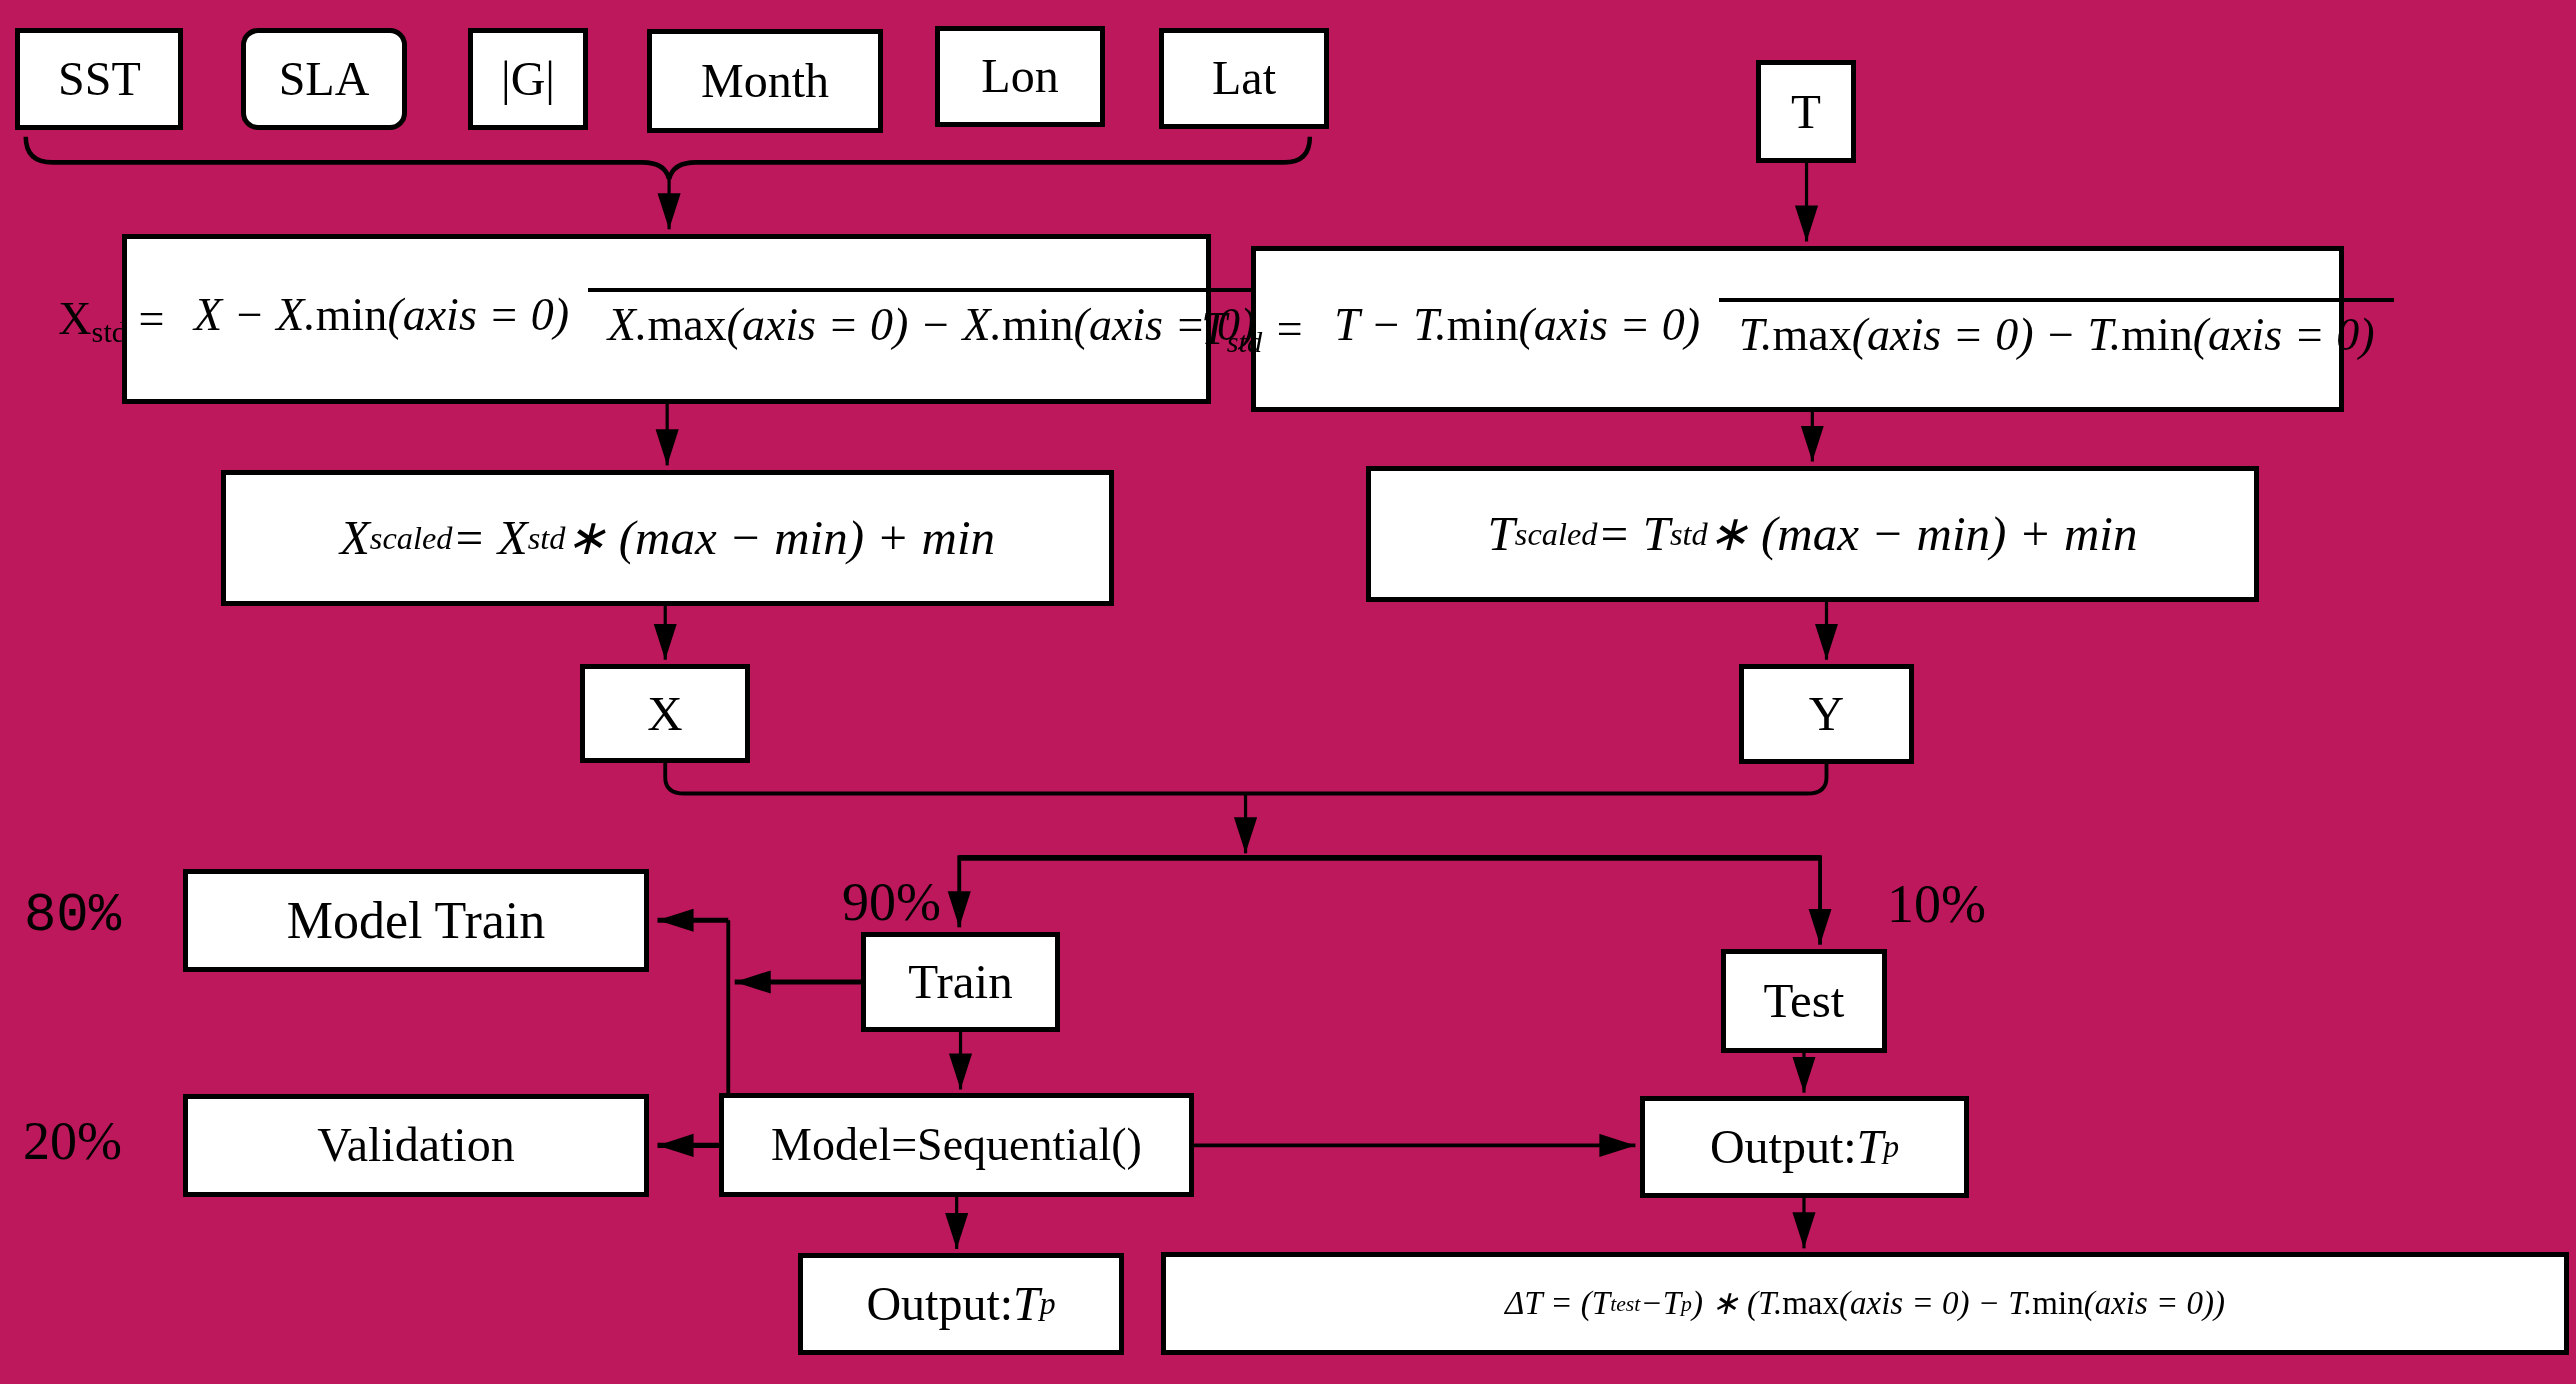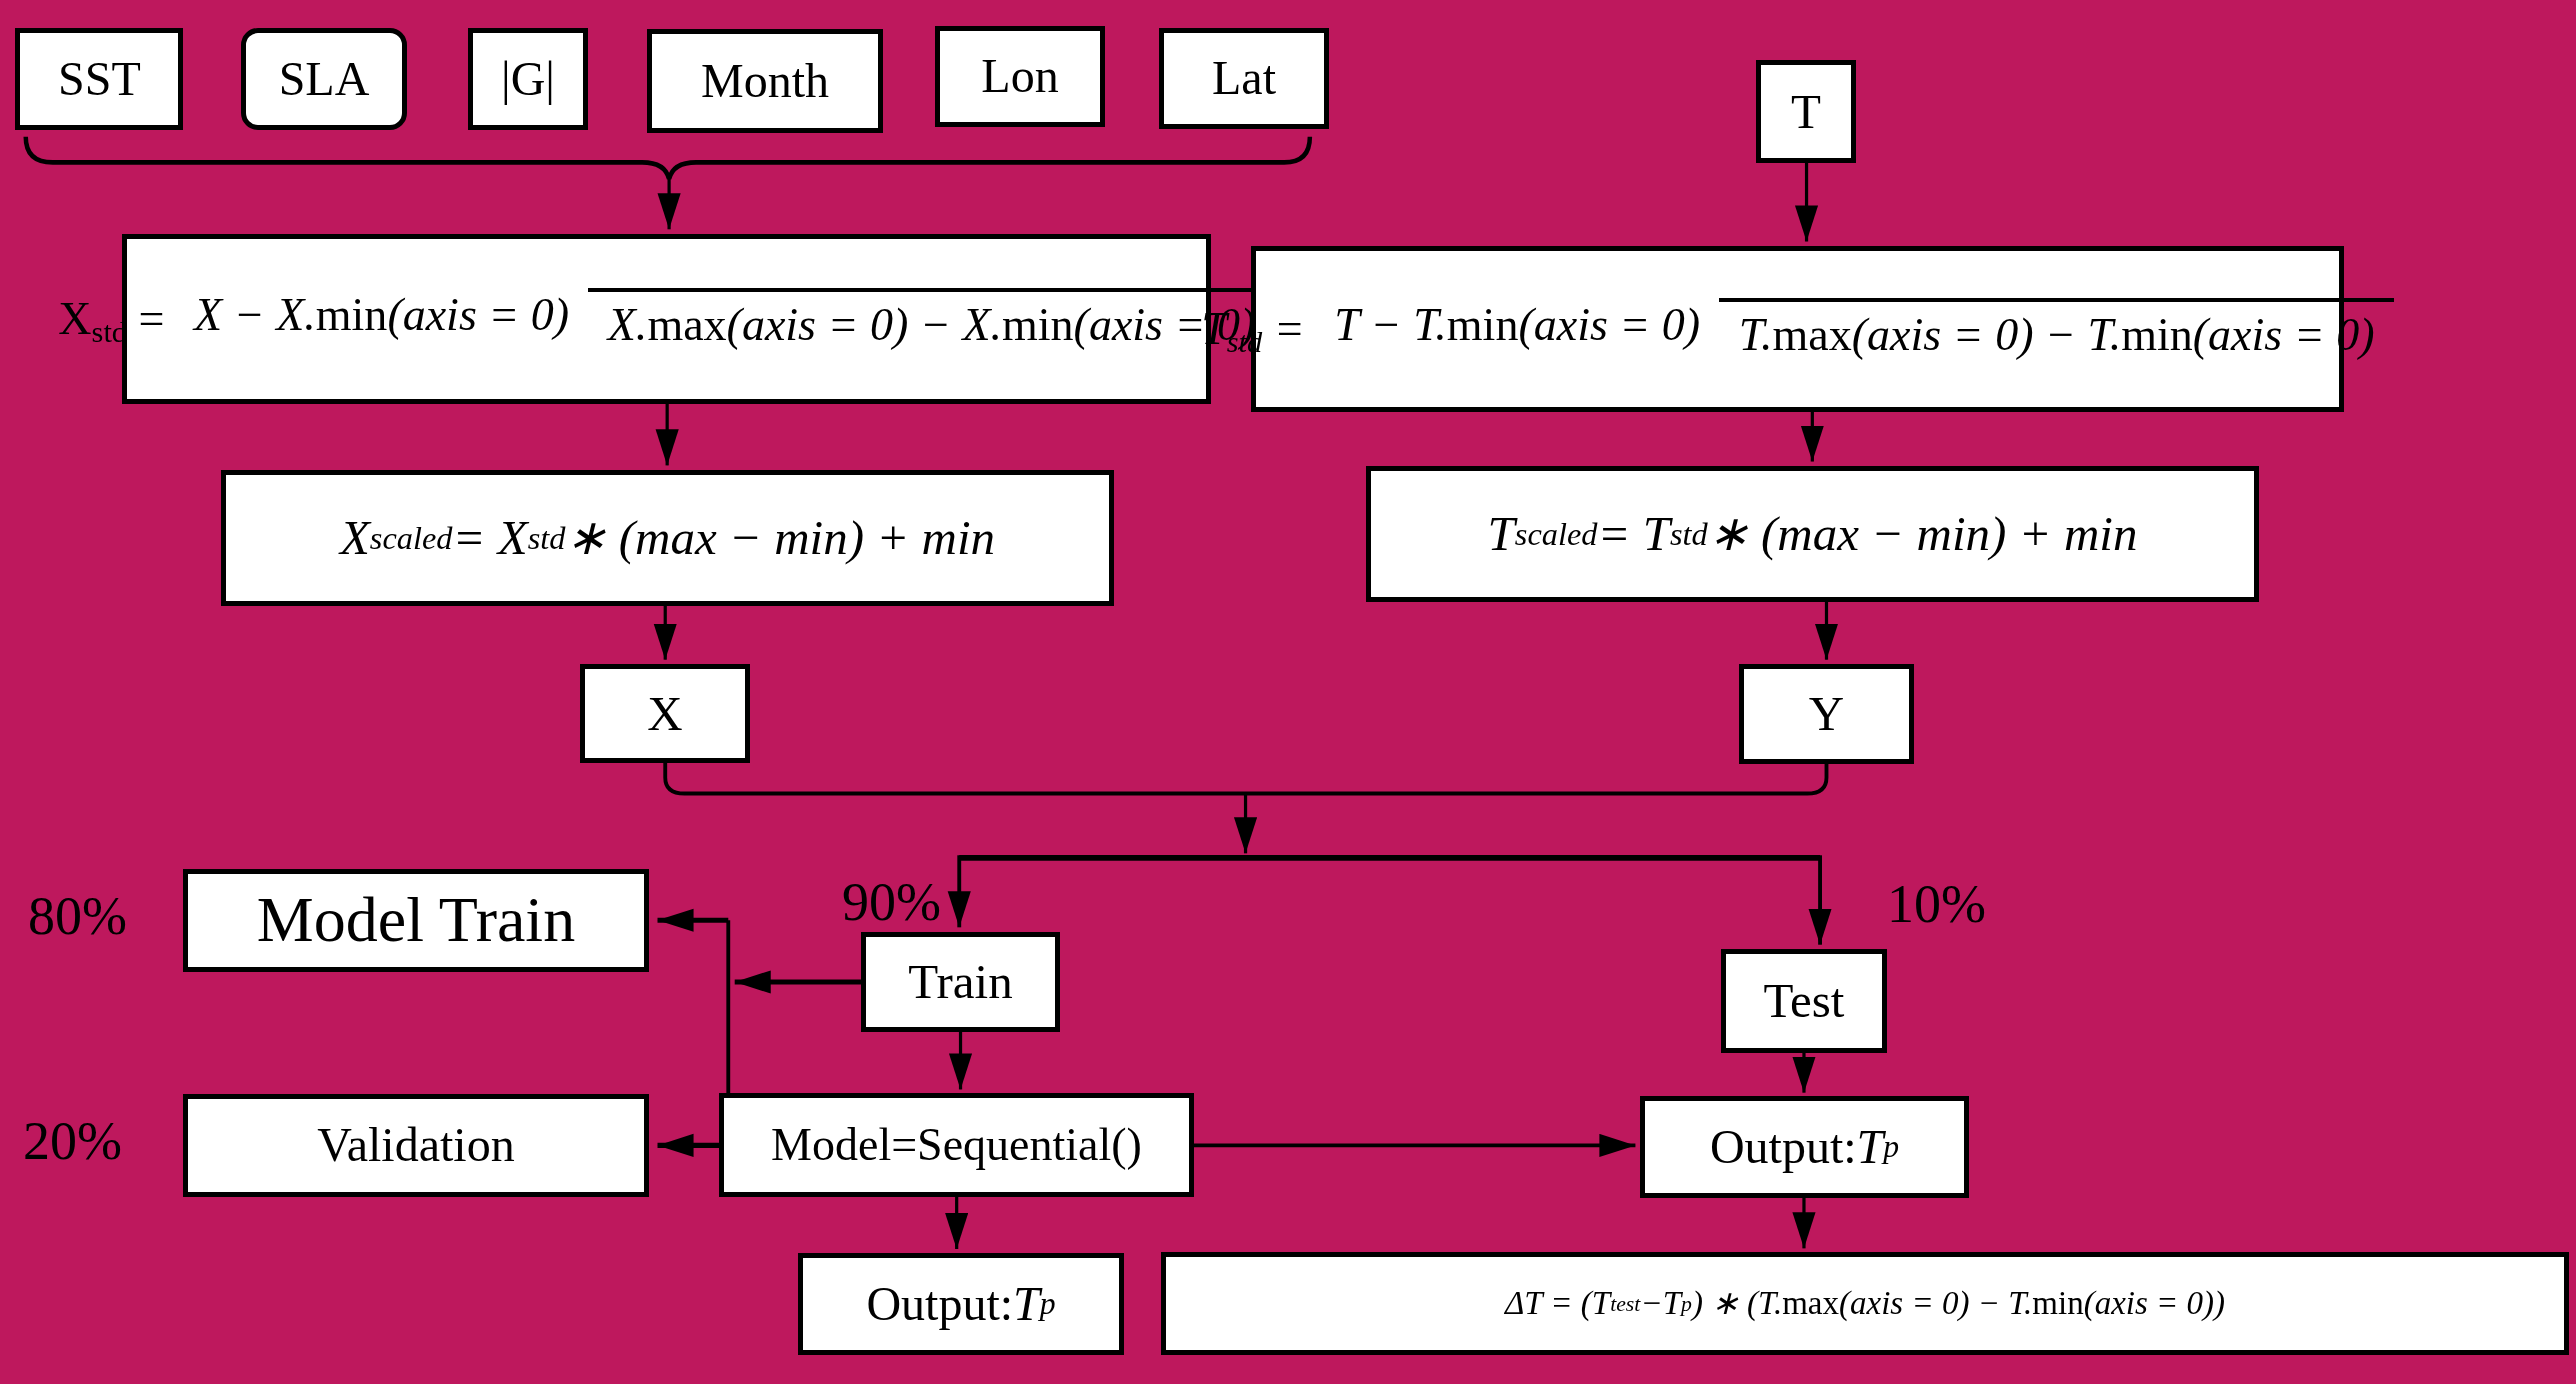--- a/index.html
+++ b/index.html
@@ -138,26 +138,26 @@
       <span>T</span>
       <sub>scaled</sub>
       <span> = T</span>
       <sub>std</sub>
       <span> ∗ (max − min) + min</span>
     </div>
 
   <div class="box" style="left:580px; top:664px; width:170px; height:99px;">X</div>
   <div class="box" style="left:1739px; top:664px; width:175px; height:100px;">Y</div>
 
-  <div class="pct" style="left:18px; top:889px; width:109px; text-align:right;">80%</div>
+  <div class="pct" style="left:18px; top:889px; width:109px; text-align:center;font-family:Liberation Mono, monospace;">80%</div>
   <div class="pct" style="left:18px; top:1114px; width:109px; text-align:center;">20%</div>
   <div class="pct" style="left:812px; top:875px; width:129px; text-align:right;">90%</div>
   <div class="pct" style="left:1869px; top:877px; width:135px; text-align:center;">10%</div>
 
-  <div class="box" style="left:183px; top:869px; width:466px; height:103px; font-size:64px;">Model Train</div>
+  <div class="box" style="left:183px; top:869px; width:466px; height:103px; font-size:52px;">Model Train</div>
   <div class="box" style="left:183px; top:1094px; width:466px; height:103px; font-size:48px;">Validation</div>
   <div class="box" style="left:861px; top:932px; width:199px; height:100px;">Train</div>
   <div class="box" style="left:1721px; top:949px; width:166px; height:104px;">Test</div>
 
   <div class="box" style="left:719px; top:1093px; width:475px; height:104px; font-size:46px;">Model=Sequential()</div>
 
   <div class="box formula" style="left:1640px; top:1096px; width:329px; height:102px; font-size:48px;">
       <span class="rm">Output:</span>
       <span>T</span>
       <sub>p</sub>

